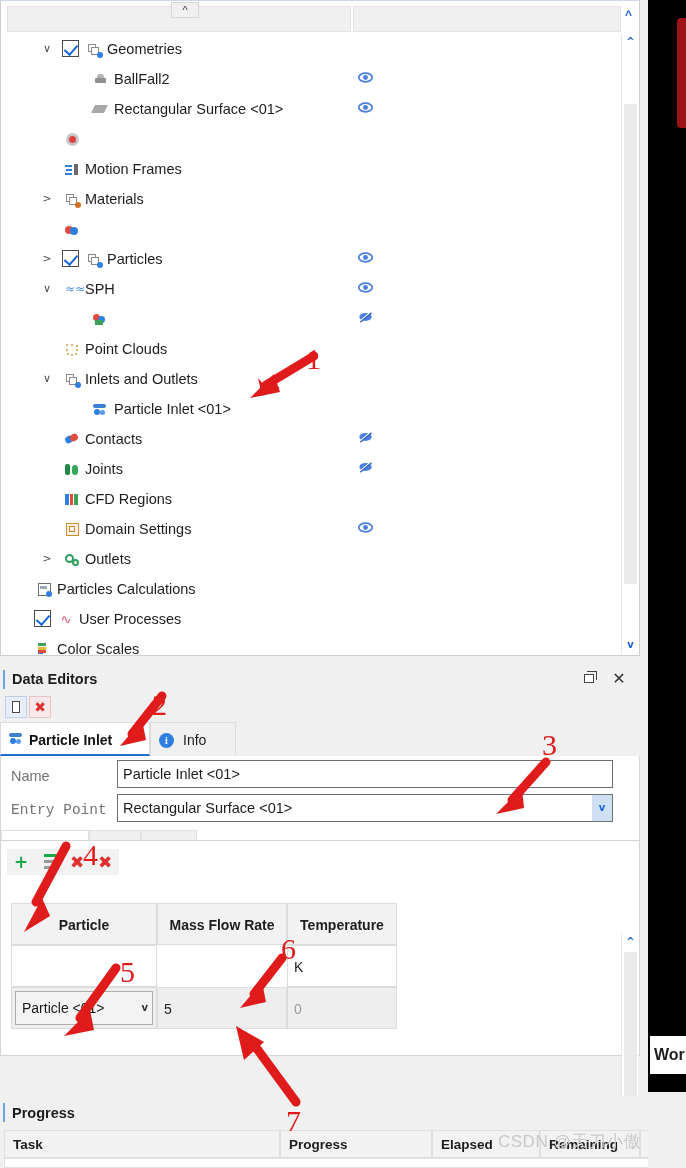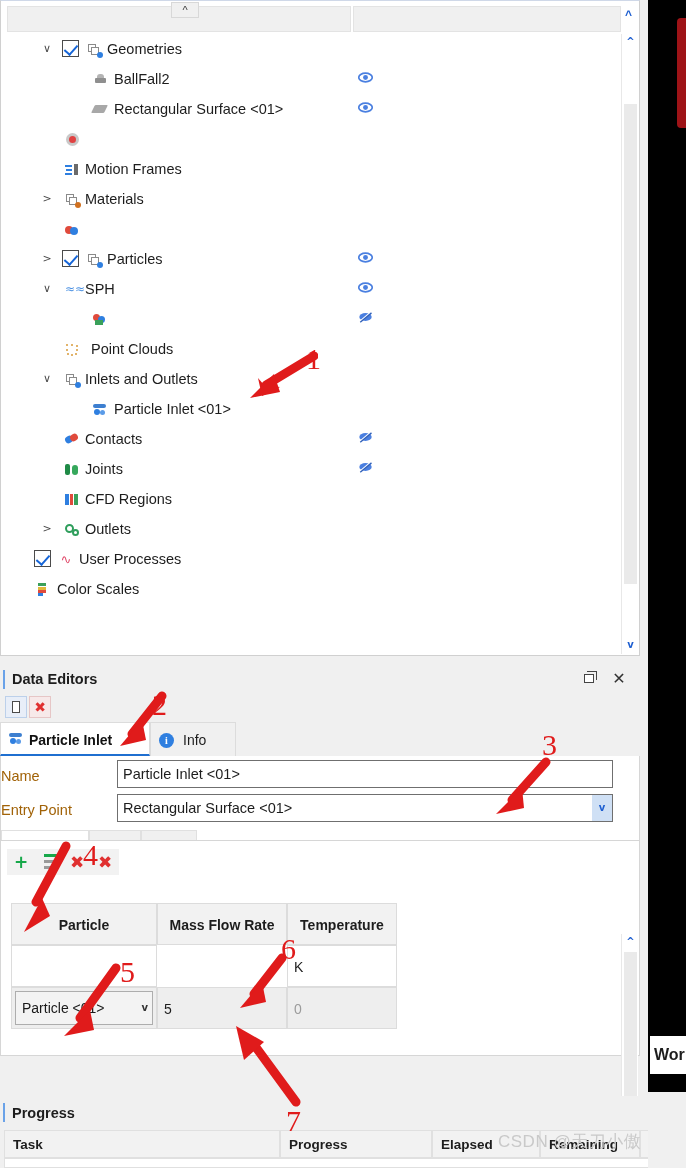--- a/index.html
+++ b/index.html
@@ -206,21 +206,21 @@
     width:15px;height:15px;border-radius:50%;background:#2f7fe0;color:#fff;
     font-size:10px;font-weight:bold;text-align:center;line-height:15px;
     font-family:"Liberation Serif",serif;
   }
 
   .de-form{
     position:absolute;left:0;top:92px;width:640px;height:120px;background:#ffffff;
     border-left:1px solid #d6d6d6;border-right:1px solid #d6d6d6;box-sizing:border-box;
   }
   .flabel{
-    position:absolute;left:0;height:28px;line-height:28px;font-size:14.5px;color:#a16207;
+    position:absolute;left:10px;height:28px;line-height:28px;font-size:14.5px;color:#737373;
   }
   .finput{
     position:absolute;left:116px;width:496px;height:28px;
     border:1px solid #6f6f6f;background:#ffffff;box-sizing:border-box;
     font-size:14.5px;color:#1d1d1d;line-height:26px;padding-left:5px;
   }
   .fcombo{
     position:absolute;left:116px;width:496px;height:28px;
     border:1px solid #6f6f6f;background:#ffffff;box-sizing:border-box;
     font-size:14.5px;color:#1d1d1d;line-height:26px;padding-left:5px;
@@ -405,21 +405,21 @@
         <div class="row">
           <span class="ticon" style="left:88px"><span class="g g-euler"><i></i><i></i><i></i></span></span>
           <span class="vis"><svg width="15" height="12" viewBox="0 0 16 12">
               <ellipse cx="8" cy="6" rx="6.6" ry="4.2" fill="#4a7fe0"></ellipse>
               <line x1="2" y1="11" x2="14" y2="1" stroke="#ffffff" stroke-width="2.2"></line>
               <line x1="2.4" y1="11.6" x2="14.4" y2="1.6" stroke="#2f5fb8" stroke-width="1.4"></line>
             </svg></span>
         </div>
         <div class="row">
           <span class="ticon" style="left:60px"><span class="g g-cloud"><i style="left:0;top:0"></i><i style="left:5px;top:0"></i><i style="left:10px;top:1px"></i><i style="left:0;top:5px"></i><i style="left:10px;top:5px"></i><i style="left:1px;top:9px"></i><i style="left:5px;top:10px"></i><i style="left:9px;top:9px"></i></span></span>
-          <span class="tlabel" style="left:89px">Point Clouds</span>
+          <span class="tlabel" style="left:83px">Point Clouds</span>
         </div>
         <div class="row">
           <span class="twisty" style="left:38px">∨</span>
           <span class="ticon" style="left:60px"><span class="g g-stack"><i></i><i></i><span class="dotb"></span></span></span>
           <span class="tlabel" style="left:83px">Inlets and Outlets</span>
         </div>
         <div class="row">
           <span class="ticon" style="left:88px"><span class="g g-inlet"><i></i><i></i><i></i></span></span>
           <span class="tlabel" style="left:112px">Particle Inlet &lt;01&gt;</span>
         </div>
@@ -439,23 +439,35 @@
               <ellipse cx="8" cy="6" rx="6.6" ry="4.2" fill="#4a7fe0"></ellipse>
               <line x1="2" y1="11" x2="14" y2="1" stroke="#ffffff" stroke-width="2.2"></line>
               <line x1="2.4" y1="11.6" x2="14.4" y2="1.6" stroke="#2f5fb8" stroke-width="1.4"></line>
             </svg></span>
         </div>
         <div class="row">
           <span class="ticon" style="left:60px"><span class="g g-cfd"><i></i><i></i><i></i></span></span>
           <span class="tlabel" style="left:83px">CFD Regions</span>
         </div>
         <div class="row">
+          <span class="ticon" style="left:60px"><span class="g g-domain"><i></i></span></span>
+          <span class="tlabel" style="left:83px">Domain Settings</span>
+          <span class="vis"><svg width="15" height="11" viewBox="0 0 16 11">
+              <ellipse cx="8" cy="5.5" rx="7.2" ry="4.6" fill="none" stroke="#4a7fe0" stroke-width="1.8"></ellipse>
+              <circle cx="8" cy="5.5" r="2.6" fill="#4a7fe0"></circle>
+            </svg></span>
+        </div>
+        <div class="row">
           <span class="twisty" style="left:38px">&gt;</span>
           <span class="ticon" style="left:60px"><span class="g g-solver"><i></i><i></i></span></span>
           <span class="tlabel" style="left:83px">Outlets</span>
+        </div>
+        <div class="row">
+          <span class="ticon" style="left:32px"><span class="g g-calc"><i></i><span class="dotb"></span></span></span>
+          <span class="tlabel" style="left:55px">Particles Calculations</span>
         </div>
         <div class="row">
           <span class="cbx checked" style="left:32px"></span>
           <span class="ticon" style="left:54px"><span class="g g-user">∿</span></span>
           <span class="tlabel" style="left:77px">User Processes</span>
         </div>
         <div class="row">
           <span class="ticon" style="left:32px"><span class="g g-scale"><i></i><i></i><i></i><i></i></span></span>
           <span class="tlabel" style="left:55px">Color Scales</span>
         </div>
@@ -498,21 +510,21 @@
       <div class="tab" style="left:150px;width:86px;">
         <span class="tab-icon g-info">i</span>
         <span class="tab-label" style="left:32px;">Info</span>
       </div>
     </div>
 
     <div class="de-form">
       <div class="flabel" style="top:6px;">Name</div>
       <div class="finput" style="top:4px;">Particle Inlet &lt;01&gt;</div>
 
-      <div class="flabel" style="top:40px;">Entry Point</div>
+      <div class="flabel" style="top:40px;font-family:Liberation Mono, monospace;">Entry Point</div>
       <div class="fcombo" style="top:38px;">
         <span>Rectangular Surface &lt;01&gt;</span>
         <span class="fcombo-btn">v</span>
       </div>
 
       <div class="tabs-sub" style="top:74px;">
         <div class="stab active" style="left:0;width:88px;"><span>Particles</span></div>
         <div class="stab" style="left:88px;width:52px;"><span>Time</span></div>
         <div class="stab" style="left:140px;width:56px;"><span>Entry</span></div>
       </div>

